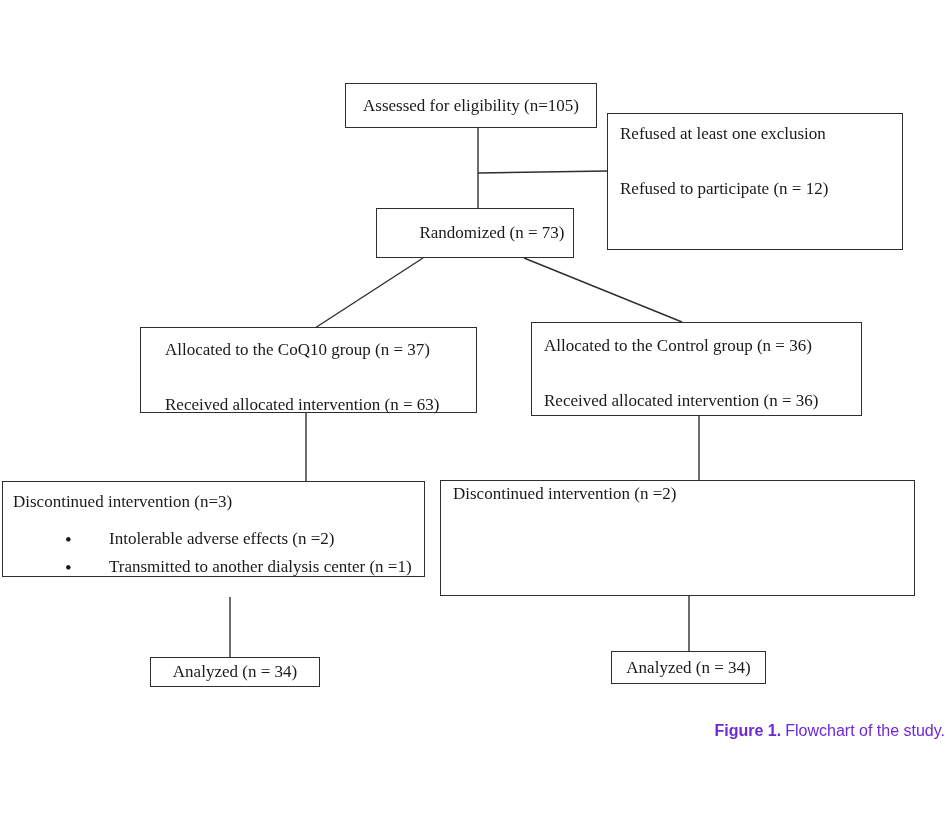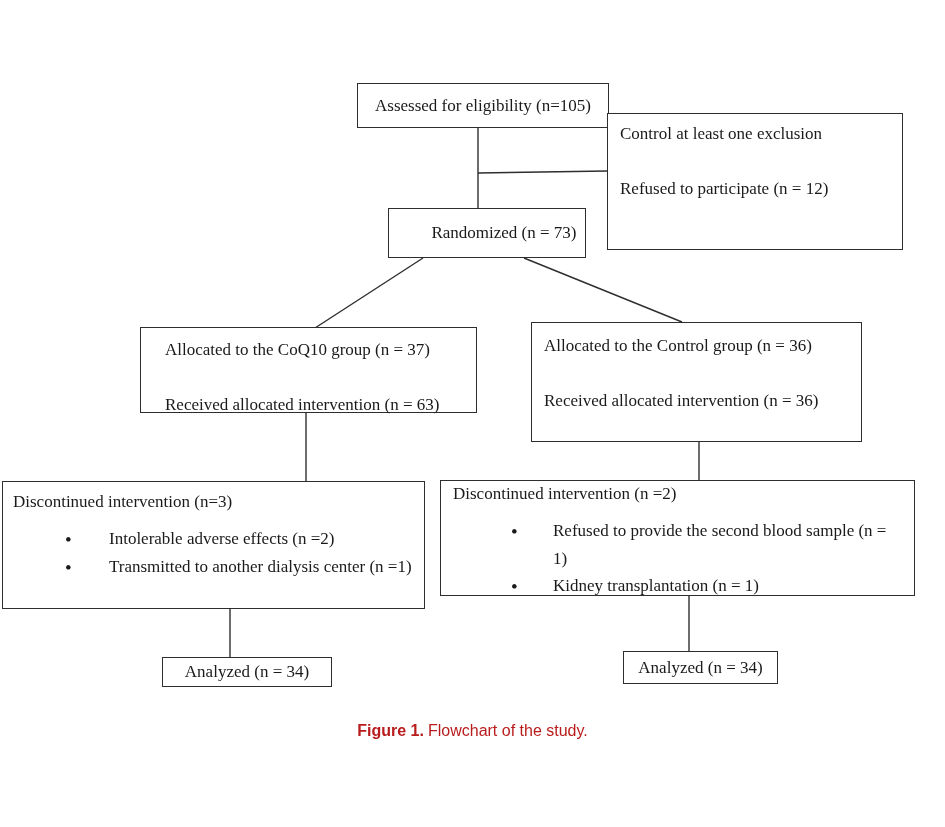--- a/index.html
+++ b/index.html
@@ -24,28 +24,27 @@
     border: 1.6px solid #2e2e2e;
     background: #ffffff;
     font-size: 17px;
     line-height: 1.25;
   }
   .fc-box.centered {
     display: flex;
     align-items: center;
     justify-content: center;
     text-align: right;
-    margin-left: 12px;
   }
   .box-assessed   { left: 345px; top: 83px;  width: 252px; height: 45px; }
   .box-exclusion  { left: 607px; top: 113px; width: 296px; height: 137px; padding: 9px 12px; }
   .box-randomized { left: 376px; top: 208px; width: 198px; height: 50px; padding-left: 34px; }
   .box-alloc-coq10   { left: 140px; top: 327px; width: 337px; height: 86px; padding: 11px 24px; }
-  .box-alloc-control { left: 531px; top: 322px; width: 331px; height: 120px; padding: 12px 12px; }
-  .box-disc-coq10    { left: 2px;   top: 481px; width: 423px; height: 128px; padding: 9px 10px; }
+  .box-alloc-control { left: 531px; top: 322px; width: 331px; height: 94px; padding: 12px 12px; }
+  .box-disc-coq10    { left: 2px;   top: 481px; width: 423px; height: 96px; padding: 9px 10px; }
   .box-disc-control  { left: 440px; top: 480px; width: 475px; height: 116px; padding: 2px 12px; }
   .box-analyzed-coq10   { left: 150px; top: 657px; width: 170px; height: 30px; }
   .box-analyzed-control { left: 611px; top: 651px; width: 155px; height: 33px; }
   .para-gap { margin-top: 34px; }
   .bullet-list { margin-top: 13px; }
   .bullet-item {
     position: relative;
     padding-left: 96px;
     line-height: 1.62;
   }
@@ -54,24 +53,24 @@
     position: absolute;
     left: 52px;
     font-size: 19px;
   }
   .box-disc-control .bullet-item { padding-left: 100px; }
   .box-disc-control .bullet-item::before { left: 58px; }
   .figure-caption {
     position: absolute;
     left: 0; top: 722px;
     width: 945px;
-    text-align: center;
+    text-align: right;
     font-family: "Liberation Sans", sans-serif;
     font-size: 16px;
-    color: #b91c1c;
+    color: #6d28d9;
   }
   .figure-caption .cap-label { font-weight: bold; }
   .figure-caption .cap-text { margin-left: 4px; }
 </style>
 </head>
 <body>
 
 <div class="canvas">
 
   <svg class="connector-layer" width="945" height="827" viewBox="0 0 945 827" stroke="#2e2e2e" stroke-width="1.4" fill="none">
@@ -83,21 +82,21 @@
     <line x1="699" y1="416" x2="699" y2="480"></line>
     <line x1="230" y1="597" x2="230" y2="657"></line>
     <line x1="689" y1="595" x2="689" y2="651"></line>
   </svg>
 
   <div class="fc-box centered box-assessed">
     <span>Assessed for eligibility (n=105)</span>
   </div>
 
   <div class="fc-box box-exclusion">
-    <div>Control at least one exclusion</div>
+    <div>Refused at least one exclusion</div>
     <div class="para-gap">Refused to participate (n = 12)</div>
   </div>
 
   <div class="fc-box centered box-randomized">
     <span>Randomized (n = 73)</span>
   </div>
 
   <div class="fc-box box-alloc-coq10">
     <div>Allocated to the CoQ10 group (n = 37)</div>
     <div class="para-gap">Received allocated intervention (n = 63)</div>
@@ -111,24 +110,20 @@
   <div class="fc-box box-disc-coq10">
     <div>Discontinued intervention (n=3)</div>
     <div class="bullet-list">
       <div class="bullet-item">Intolerable adverse effects (n =2)</div>
       <div class="bullet-item">Transmitted to another dialysis center (n =1)</div>
     </div>
   </div>
 
   <div class="fc-box box-disc-control">
     <div>Discontinued intervention (n =2)</div>
-    <div class="bullet-list">
-      <div class="bullet-item">Refused to provide the second blood sample (n = 1)</div>
-      <div class="bullet-item">Kidney transplantation (n = 1)</div>
-    </div>
   </div>
 
   <div class="fc-box centered box-analyzed-coq10">
     <span>Analyzed (n = 34)</span>
   </div>
 
   <div class="fc-box centered box-analyzed-control">
     <span>Analyzed (n = 34)</span>
   </div>
 

